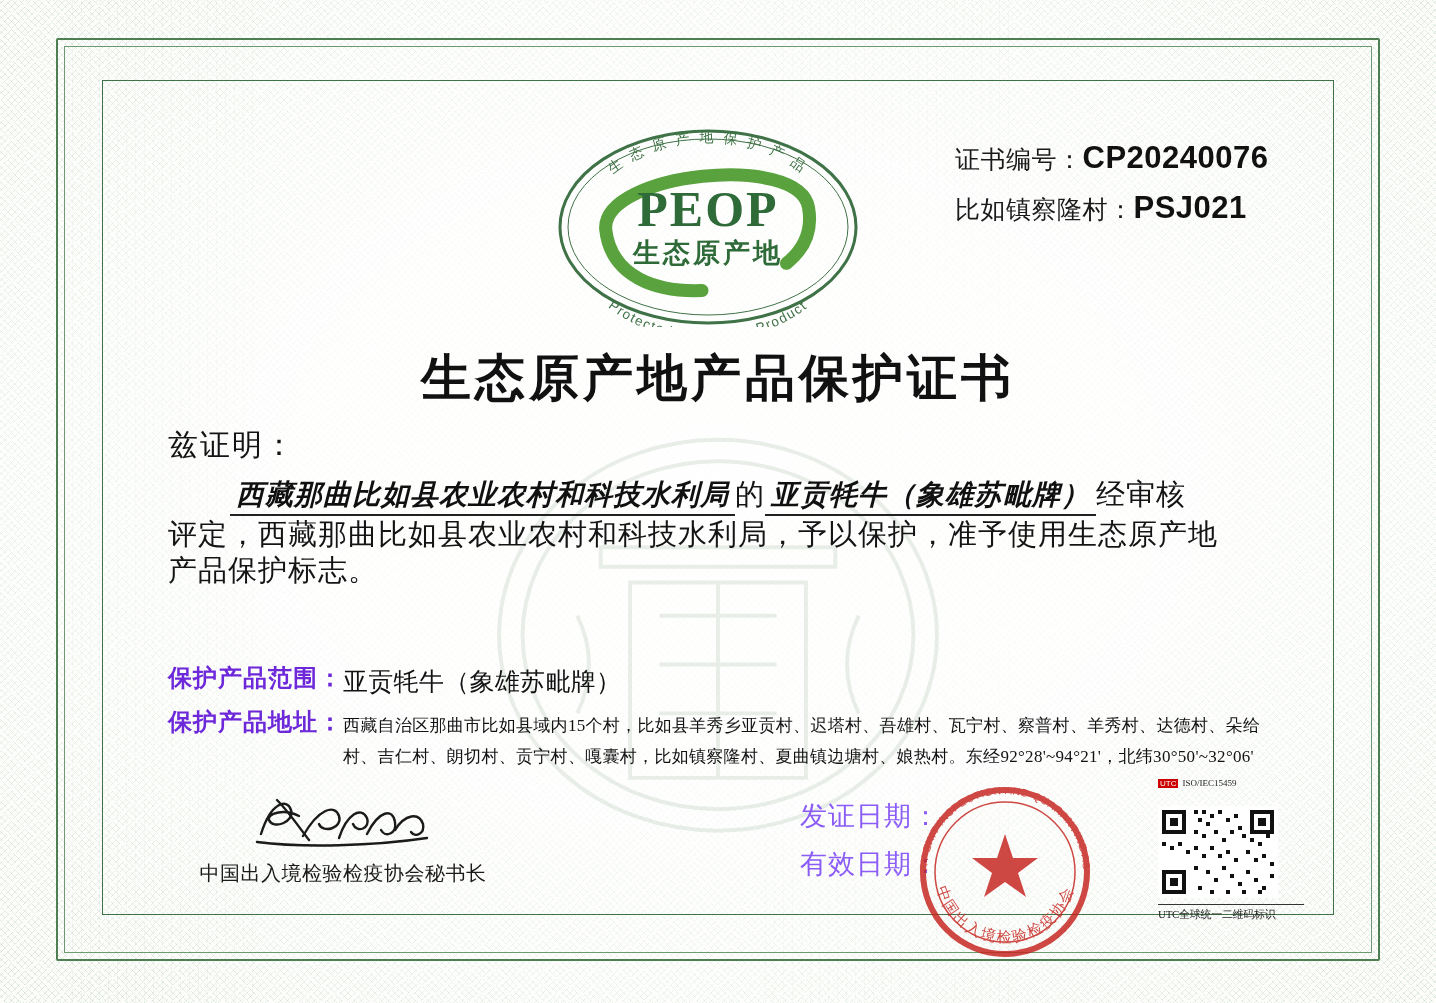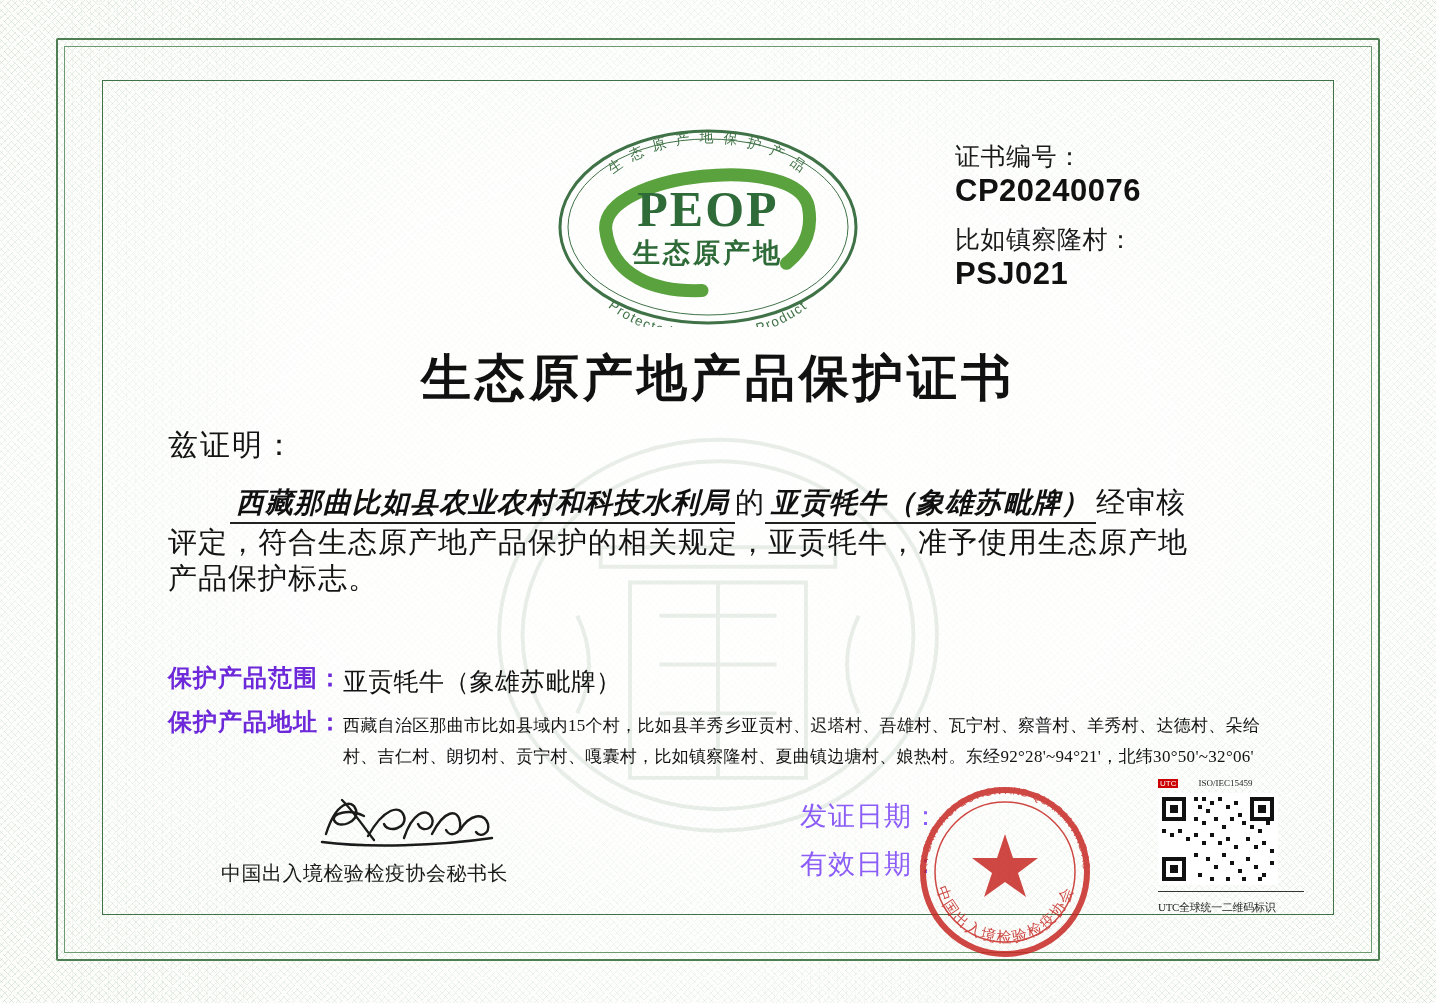--- a/index.html
+++ b/index.html
@@ -75,21 +75,20 @@
     position: absolute;
     left: 955px;
     top: 140px;
     width: 420px;
   }
   .num-row {
     display: flex;
     align-items: baseline;
     margin-bottom: 14px;
     white-space: nowrap;
-    flex-direction: column;
   }
   .num-label {
     font-size: 25px;
     color: #1a1a1a;
     letter-spacing: 0.5px;
     font-family: "Liberation Serif", serif;
   }
   .num-value {
     font-size: 31px;
     font-weight: bold;
@@ -115,21 +114,21 @@
   .body-block {
     position: absolute;
     left: 168px;
     top: 425px;
     width: 1105px;
     color: #141414;
   }
   .lead-line {
     font-size: 30px;
     letter-spacing: 2px;
-    margin-bottom: 18px;
+    margin-bottom: 10px;
   }
   .para {
     font-size: 29px;
     line-height: 36px;
     letter-spacing: 1px;
   }
   .para .indent { display: inline-block; width: 62px; }
   .fill-blank {
     display: inline-block;
     border-bottom: 2px solid #222;
@@ -193,21 +192,21 @@
     color: #111;
     letter-spacing: 1px;
   }
 
   
   .sig-block {
     position: absolute;
     left: 178px;
     top: 790px;
     width: 330px;
-    text-align: right;
+    text-align: center;
   }
   .sig-caption {
     font-size: 20px;
     letter-spacing: 0.5px;
     color: #1a1a1a;
     margin-top: 4px;
   }
 
   
   .seal {
@@ -224,39 +223,39 @@
     position: absolute;
     left: 1158px;
     top: 778px;
     width: 150px;
   }
   .qr-top {
     font-size: 9px;
     color: #222;
     display: flex;
     align-items: center;
-    gap: 20px;
-    margin-bottom: 5px;
+    gap: 4px;
+    margin-bottom: 18px;
   }
   .qr-tag {
     background: #c00;
     color: #fff;
     font-size: 8px;
     padding: 0 2px;
     font-family: "Liberation Sans", sans-serif;
   }
   .qr-code {
     width: 120px;
     height: 92px;
   }
   .qr-caption {
     font-size: 11px;
     color: #222;
     border-top: 1px solid #333;
-    padding-top: 8px;
+    padding-top: 2px;
     margin-top: 2px;
     width: 146px;
     letter-spacing: -0.3px;
   }
 </style>
 </head>
 <body>
 
 <div class="cert-page">
 
@@ -311,21 +310,21 @@
       <span class="num-value">PSJ021</span>
     </div>
   </div>
 
   <div class="cert-title">生态原产地产品保护证书</div>
 
   <div class="body-block">
     <div class="lead-line">兹证明：</div>
     <div class="para">
       <span class="indent"></span><span class="fill-blank" style="font-size:28px;">西藏那曲比如县农业农村和科技水利局</span><span>的</span><span class="fill-blank" style="font-size:28px;">亚贡牦牛（象雄苏毗牌）</span><span>经审核</span><br>
-      <span>评定，符合生态原产地产品保护的相关规定，亚贡牦牛，准予使用生态原产地</span><br>
+      <span>评定，西藏那曲比如县农业农村和科技水利局，予以保护，准予使用生态原产地</span><br>
       <span>产品保护标志。</span>
     </div>
   </div>
 
   <div class="field-block">
     <div class="field-row scope">
       <span class="field-label">保护产品范围：</span>
       <span class="field-value">亚贡牦牛（象雄苏毗牌）</span>
     </div>
     <div class="field-row addr">

